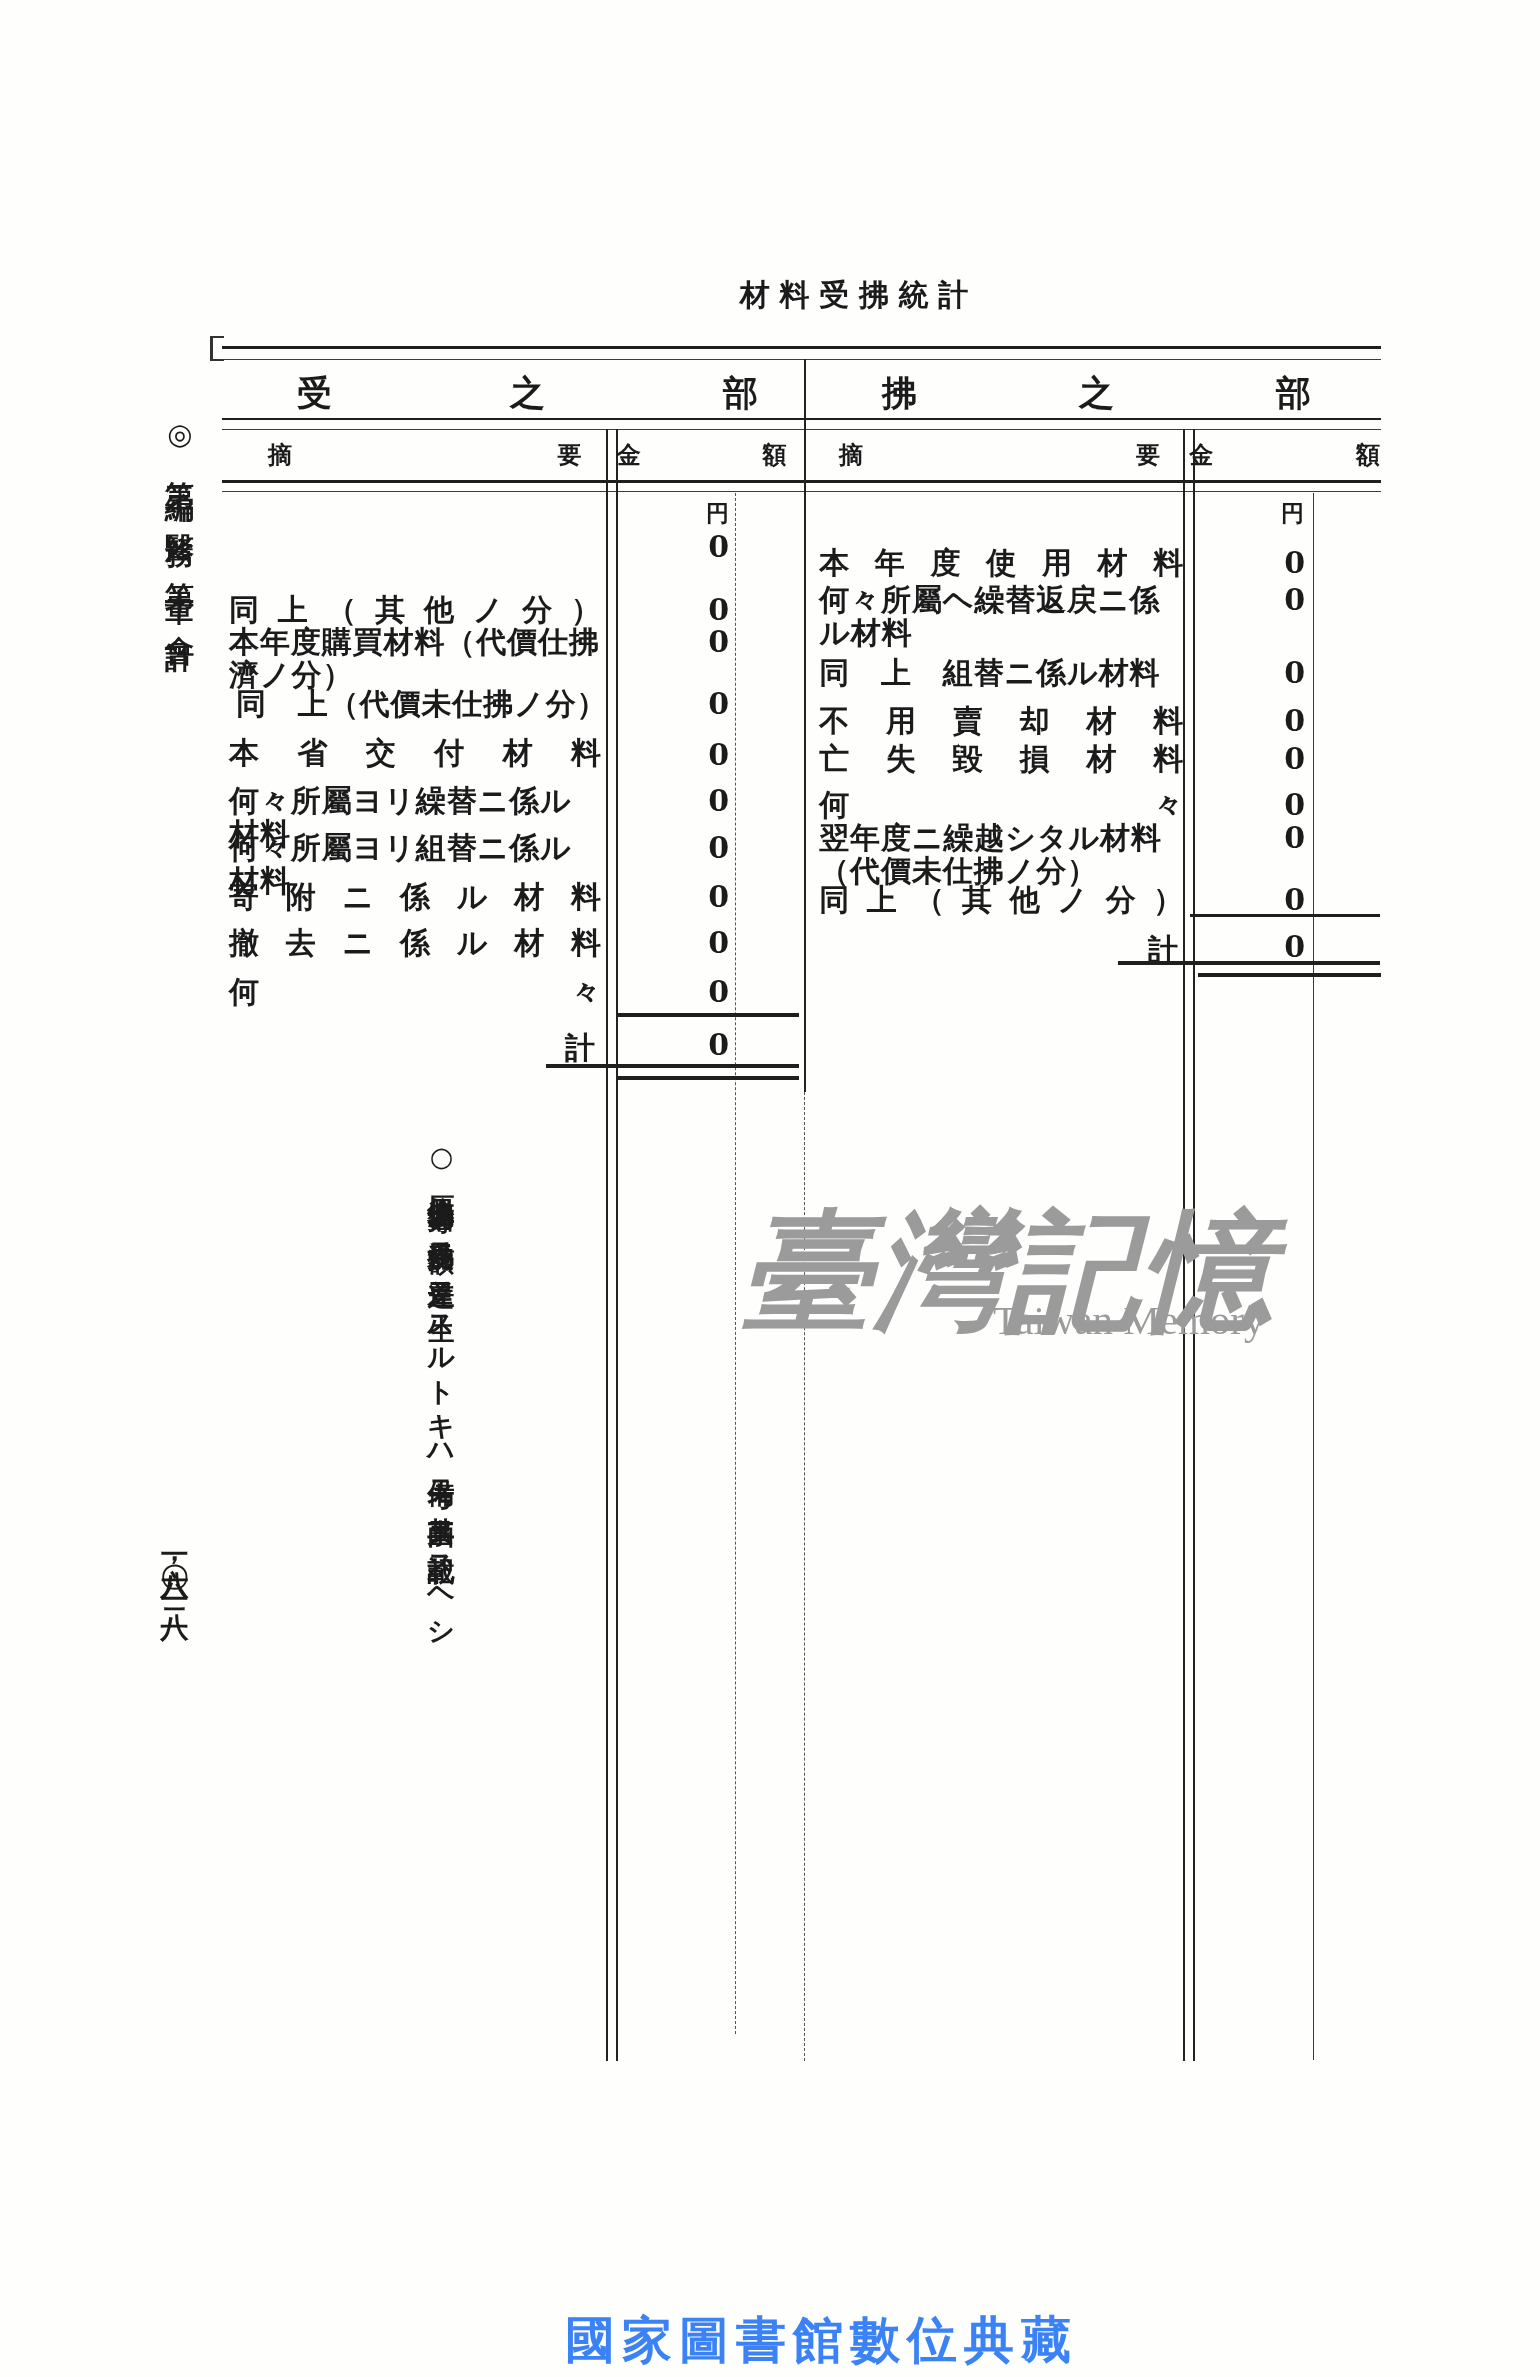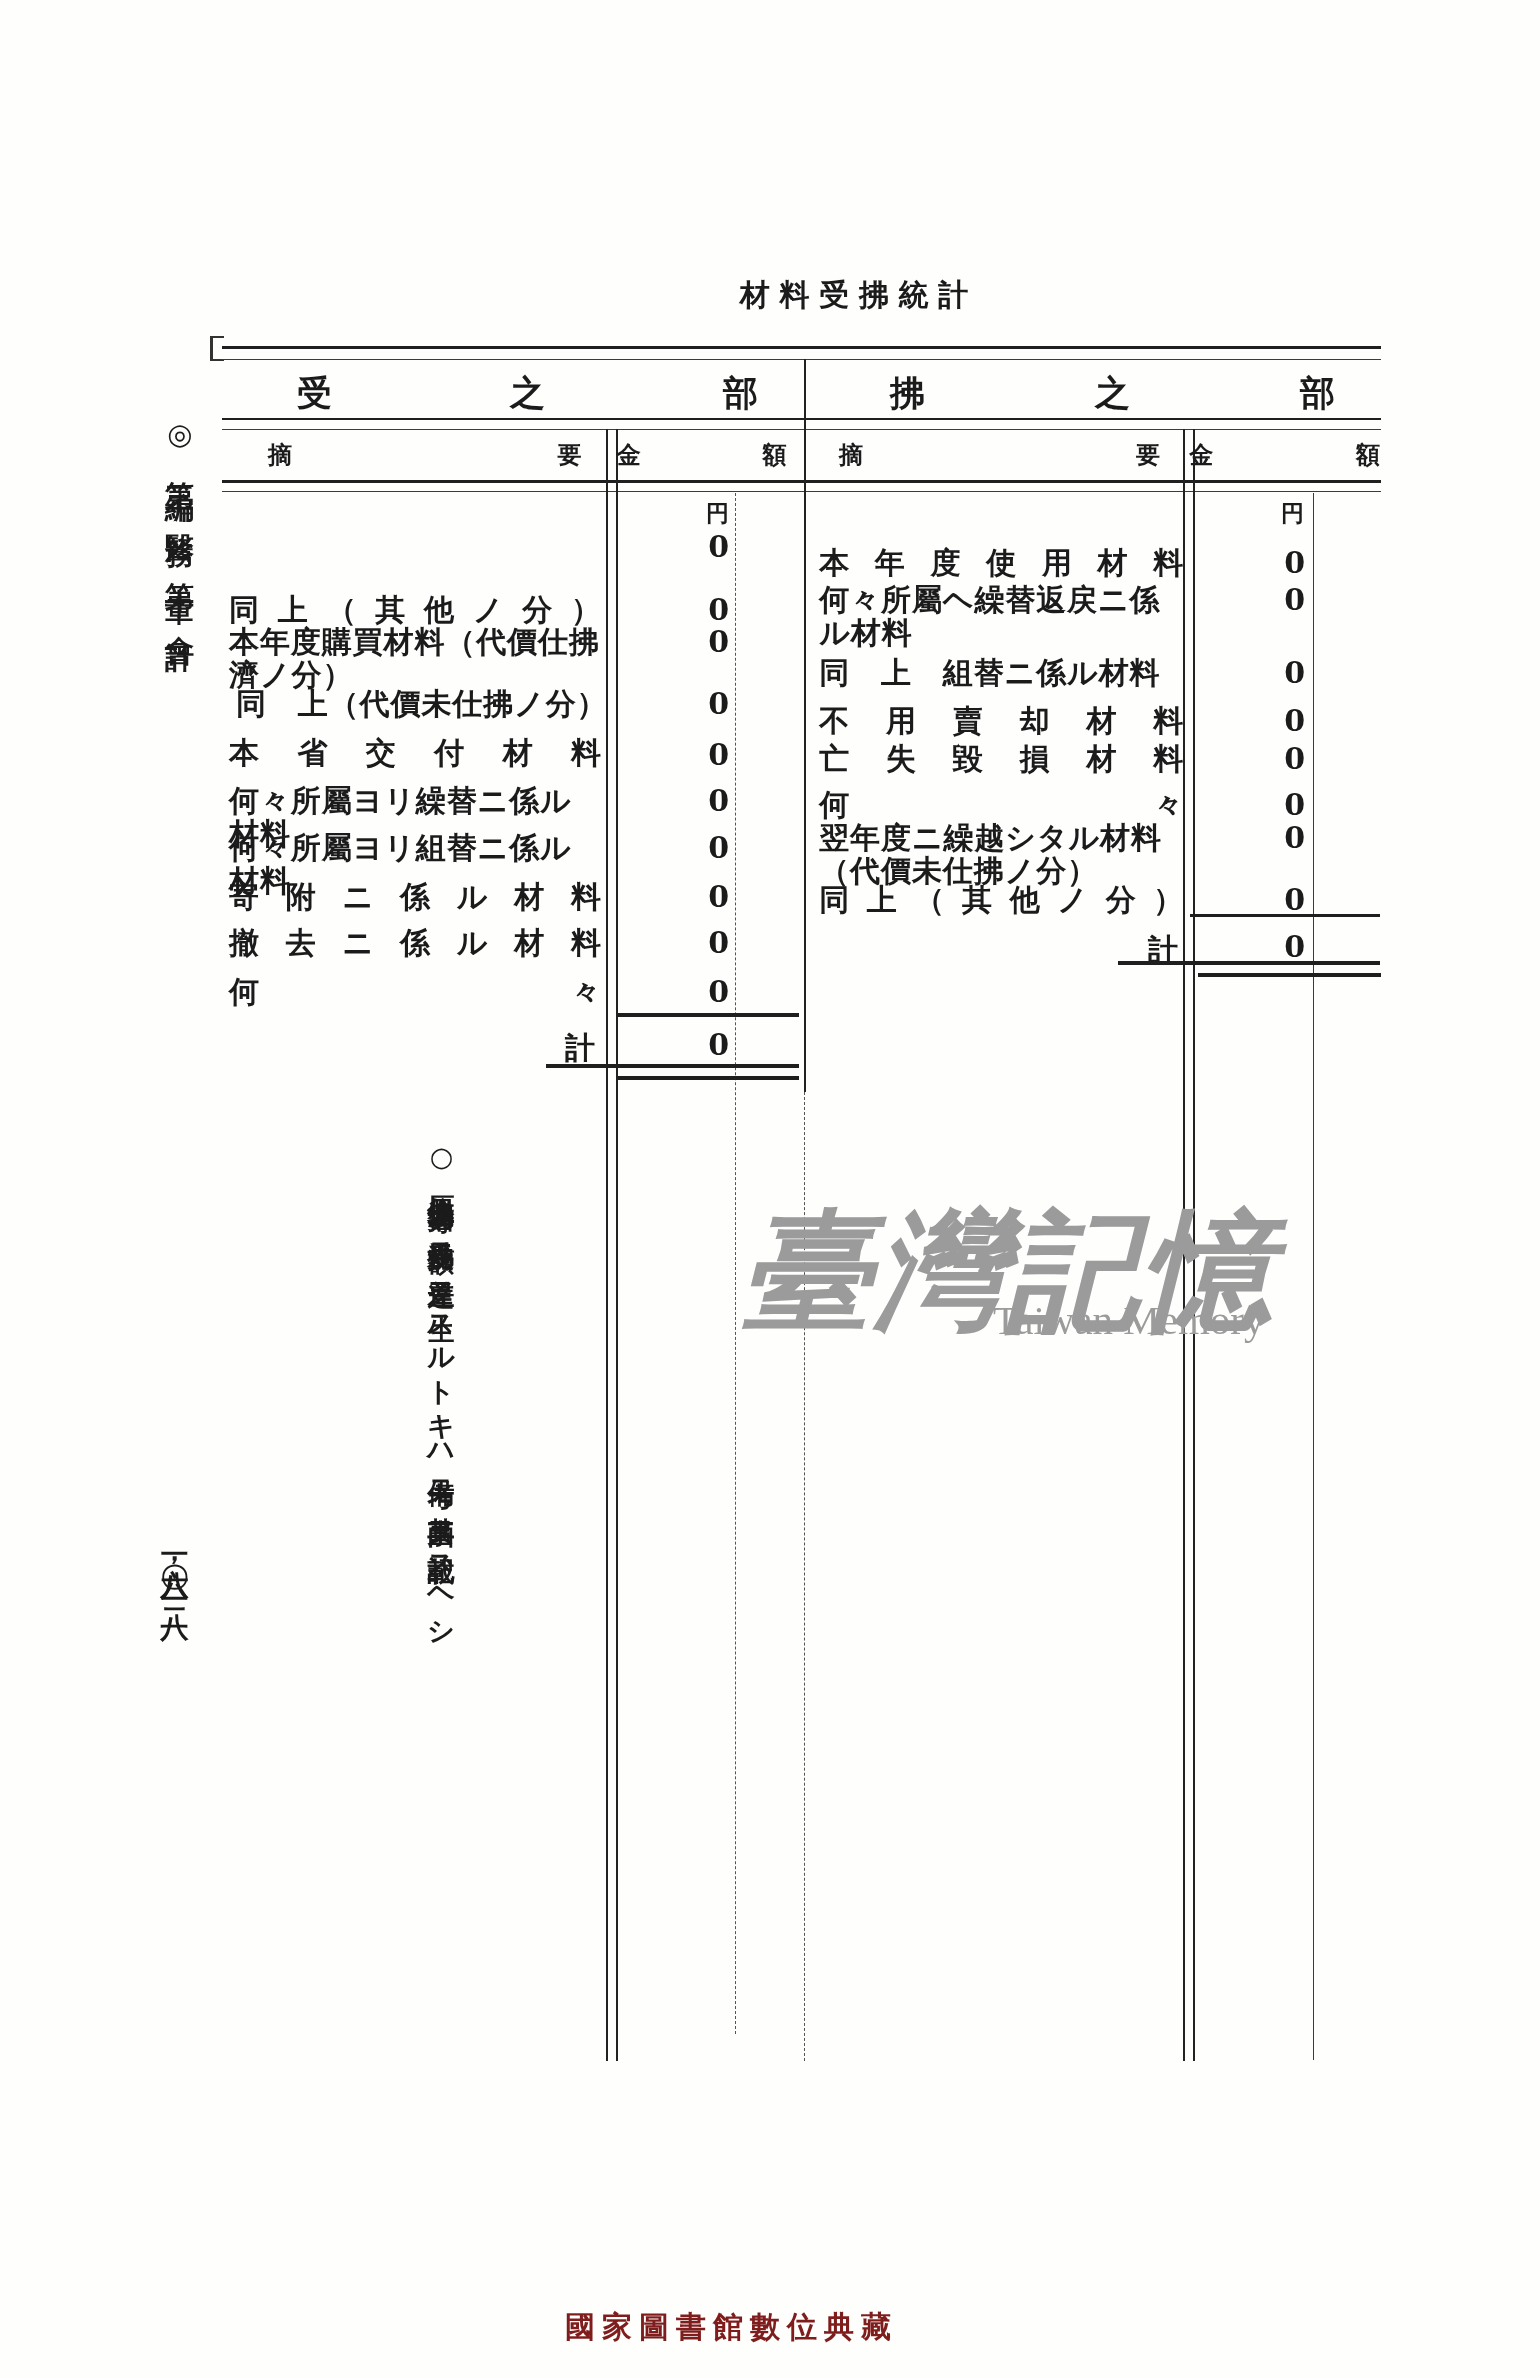--- a/index.html
+++ b/index.html
@@ -44,22 +44,22 @@
   }
   #watermark-cjk{
     left:741px;top:1185px;font-size:130px;font-weight:700;font-style:italic;
     letter-spacing:3.5px;color:#9b9b9b;white-space:nowrap;
   }
   #watermark-latin{
     left:993px;top:1296px;font-size:41px;color:#9b9b9b;
     font-family:"Liberation Serif","DejaVu Serif",serif;white-space:nowrap;
   }
   #footer-caption{
-    left:565px;top:2307px;font-size:30px;font-weight:700;
-    letter-spacing:7px;color:#7f1d1d;white-space:nowrap;
+    left:565px;top:2307px;font-size:50px;font-weight:700;
+    letter-spacing:7px;color:#3b82f6;white-space:nowrap;
   }
   #left-edge-mark{
     left:210px;top:336px;width:10.6px;height:21px;
     border-left:3.5px solid #333;border-top:2.6px solid #333;border-bottom:2.6px solid #333;
   }
 </style>
 </head>
 <body>
 
 <div id="doc-title" class="abs">材料受拂統計</div>
@@ -77,21 +77,21 @@
 <div class="vline" style="left:606px;top:429px;width:1.8px;height:1632px;"></div>
 <div class="vline" style="left:616px;top:429px;width:1.8px;height:1632px;"></div>
 <div class="vline dash" style="left:735px;top:493px;height:1541px;"></div>
 <div class="vline" style="left:804px;top:359px;width:1.8px;height:733px;"></div>
 <div class="vline dash" style="left:804px;top:1092px;height:969px;"></div>
 <div class="vline" style="left:1183px;top:429px;width:1.8px;height:1632px;"></div>
 <div class="vline" style="left:1193px;top:429px;width:1.8px;height:1632px;"></div>
 <div class="vline" style="left:1313px;top:493px;width:0.9px;height:1567px;background:#3a3a3a;"></div>
 
 <div class="hdr1" style="left:222px;width:584px;padding:0 48px 0 75px;box-sizing:border-box;">受之部</div>
-<div class="hdr1" style="left:830px;width:575px;padding:0 70px 0 60px;box-sizing:border-box;">拂之部</div>
+<div class="hdr1" style="left:806px;width:575px;padding:0 70px 0 76px;box-sizing:border-box;">拂之部</div>
 
 <div class="hdr2" style="left:222px;width:386px;padding:0 26.4px 0 46px;box-sizing:border-box;">摘要</div>
 <div class="hdr2" style="left:608px;width:198px;padding:0 19.4px 0 8.8px;box-sizing:border-box;">金額</div>
 <div class="hdr2" style="left:806px;width:378px;padding:0 24px 0 33px;box-sizing:border-box;">摘要</div>
 <div class="hdr2" style="left:1183px;width:197px;padding:0 0 0 6.2px;box-sizing:border-box;">金額</div>
 
 <div class="unit" style="left:608px;width:121px;">円</div>
 <div class="unit" style="left:1183px;width:121px;">円</div>
 
 <div id="sec-left" class="sec">

